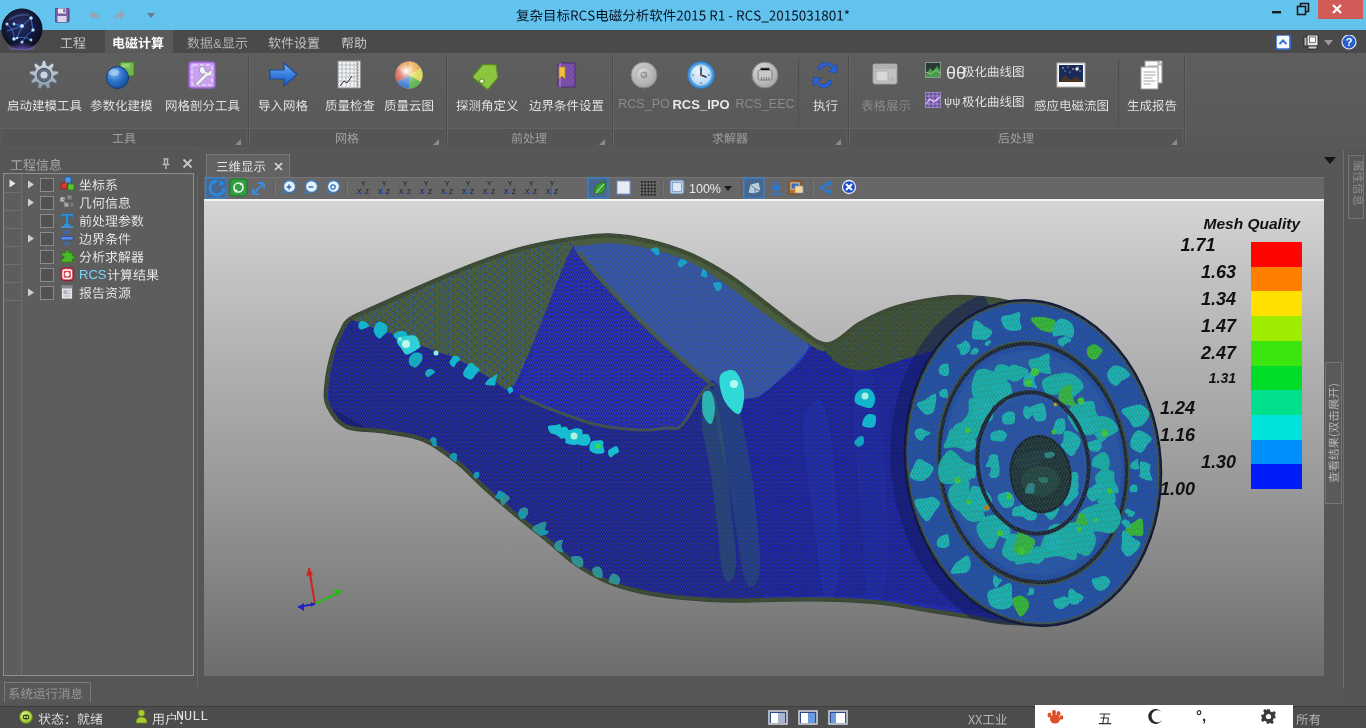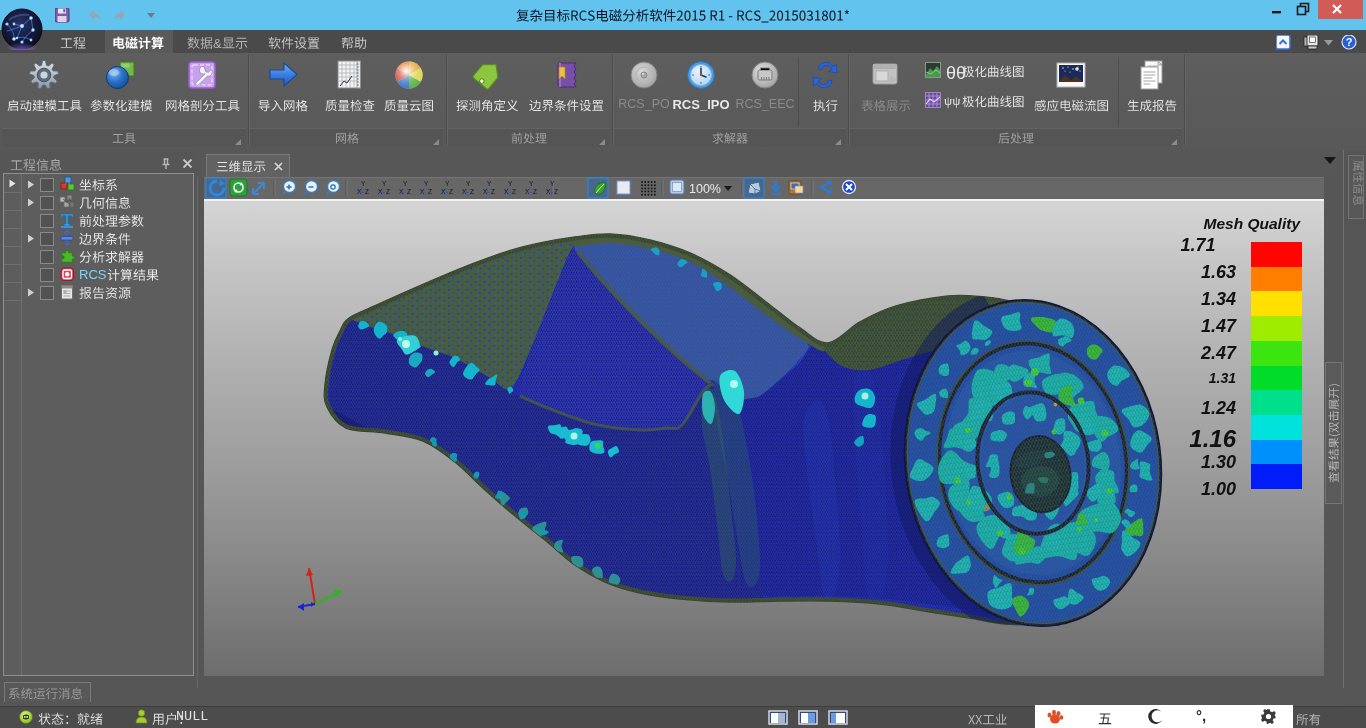--- a/index.html
+++ b/index.html
@@ -888,24 +888,24 @@
         <ellipse cx="829" cy="263" rx="127" ry="163" fill="url(#meshFO)"></ellipse>
       </g>
     </svg>
     <div class="ab" style="left:1150px;top:215px;width:150px;height:18px;text-align:right;font-size:15.5px;font-weight:bold;font-style:italic;color:#111;font-family:'Liberation Sans'">Mesh Quality</div>
     <div class="ab" style="left:1160px;top:235px;width:76px;text-align:center;font-size:18px;font-weight:bold;font-style:italic;color:#111;font-family:'Liberation Sans'">1.71</div>
     <div class="ab" style="left:1160px;top:262px;width:76px;text-align:right;font-size:18px;font-weight:bold;font-style:italic;color:#111;font-family:'Liberation Sans'">1.63</div>
     <div class="ab" style="left:1160px;top:289px;width:76px;text-align:right;font-size:18px;font-weight:bold;font-style:italic;color:#111;font-family:'Liberation Sans'">1.34</div>
     <div class="ab" style="left:1160px;top:316px;width:76px;text-align:right;font-size:18px;font-weight:bold;font-style:italic;color:#111;font-family:'Liberation Sans'">1.47</div>
     <div class="ab" style="left:1160px;top:343px;width:76px;text-align:right;font-size:18px;font-weight:bold;font-style:italic;color:#111;font-family:'Liberation Sans'">2.47</div>
     <div class="ab" style="left:1160px;top:370px;width:76px;text-align:right;font-size:14px;font-weight:bold;font-style:italic;color:#111;font-family:'Liberation Sans'">1.31</div>
-    <div class="ab" style="left:1160px;top:398px;width:76px;text-align:right;font-size:18px;font-weight:bold;font-style:italic;color:#111;font-family:'Liberation Sans'">1.24</div>
-    <div class="ab" style="left:1160px;top:425px;width:76px;text-align:right;font-size:24px;font-weight:bold;font-style:italic;color:#111;font-family:'Liberation Sans'">1.16</div>
+    <div class="ab" style="left:1160px;top:398px;width:76px;text-align:left;font-size:18px;font-weight:bold;font-style:italic;color:#111;font-family:'Liberation Sans'">1.24</div>
+    <div class="ab" style="left:1160px;top:425px;width:76px;text-align:left;font-size:18px;font-weight:bold;font-style:italic;color:#111;font-family:'Liberation Sans'">1.16</div>
     <div class="ab" style="left:1160px;top:452px;width:76px;text-align:right;font-size:18px;font-weight:bold;font-style:italic;color:#111;font-family:'Liberation Sans'">1.30</div>
-    <div class="ab" style="left:1160px;top:479px;width:76px;text-align:right;font-size:18px;font-weight:bold;font-style:italic;color:#111;font-family:'Liberation Sans'">1.00</div>
+    <div class="ab" style="left:1160px;top:479px;width:76px;font-size:18px;font-weight:bold;font-style:italic;color:#111;font-family:'Liberation Sans'">1.00</div>
     <div class="ab" style="left:1251px;top:242.0px;width:51px;height:25.2px;background:#ff0400"></div>
     <div class="ab" style="left:1251px;top:266.7px;width:51px;height:25.2px;background:#ff7e00"></div>
     <div class="ab" style="left:1251px;top:291.4px;width:51px;height:25.2px;background:#ffe000"></div>
     <div class="ab" style="left:1251px;top:316.1px;width:51px;height:25.2px;background:#a0ec00"></div>
     <div class="ab" style="left:1251px;top:340.8px;width:51px;height:25.2px;background:#3ce410"></div>
     <div class="ab" style="left:1251px;top:365.5px;width:51px;height:25.2px;background:#00dc28"></div>
     <div class="ab" style="left:1251px;top:390.2px;width:51px;height:25.2px;background:#00e08c"></div>
     <div class="ab" style="left:1251px;top:414.9px;width:51px;height:25.2px;background:#00e2dc"></div>
     <div class="ab" style="left:1251px;top:439.6px;width:51px;height:25.2px;background:#0090fc"></div>
     <div class="ab" style="left:1251px;top:464.3px;width:51px;height:25.2px;background:#001cf8"></div>

